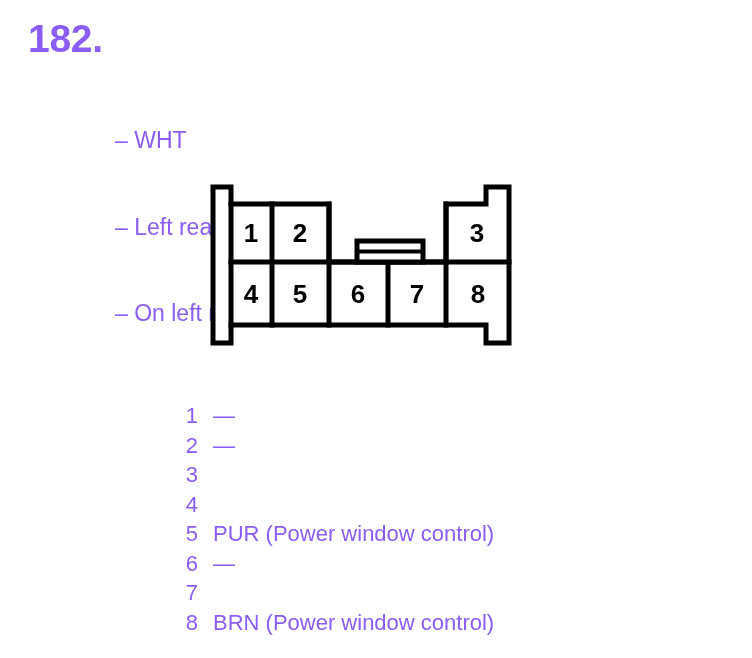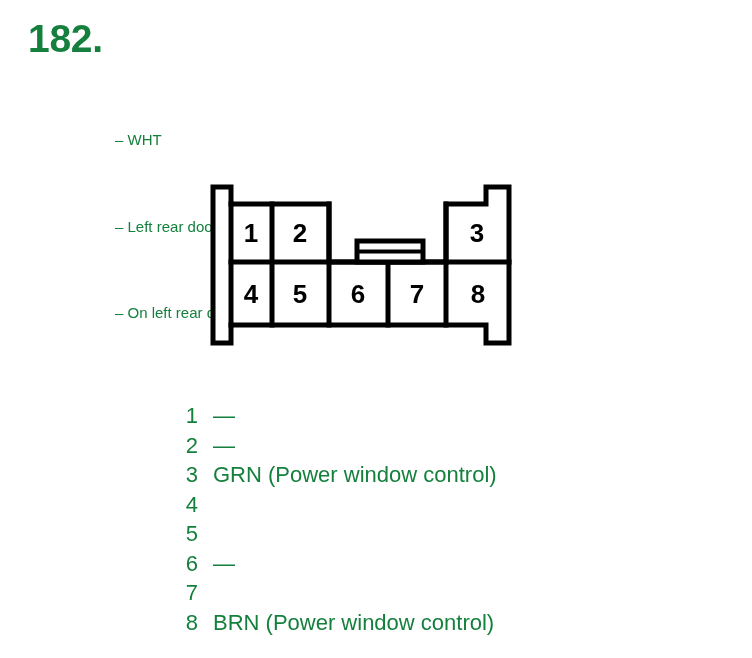--- a/index.html
+++ b/index.html
@@ -1,41 +1,41 @@
 <!DOCTYPE html>
 <html><head>
 <meta charset="utf-8">
 <style>
   html, body { margin: 0; padding: 0; background: #ffffff; }
   .page {
     position: relative;
     width: 752px;
     height: 658px;
     background: #ffffff;
-    color: #15803d;
+    color: #8b5cf6;
     font-family: "Liberation Sans", sans-serif;
     overflow: hidden;
   }
   .title-row {
     position: absolute;
     left: 28px;
     top: 19px;
     display: flex;
     font-size: 39px;
     font-weight: bold;
     line-height: 1.0;
     white-space: nowrap;
     letter-spacing: -0.3px;
   }
   .title-num { margin-right: 14px; }
   .bullets {
     position: absolute;
     left: 115px;
     top: 69px;
-    font-size: 15px;
+    font-size: 23px;
     line-height: 28.7px;
     white-space: pre;
   }
   .connector-svg {
     position: absolute;
     left: 0;
     top: 0;
   }
   .pinout {
     position: absolute;
@@ -92,27 +92,27 @@
     <div class="pin-row">
       <span class="pin-num">1</span>
       <span class="pin-label">—</span>
     </div>
     <div class="pin-row">
       <span class="pin-num">2</span>
       <span class="pin-label">—</span>
     </div>
     <div class="pin-row">
       <span class="pin-num">3</span>
-      <span class="pin-label">GRN (Power window control)</span>
     </div>
     <div class="pin-row">
       <span class="pin-num">4</span>
     </div>
     <div class="pin-row">
       <span class="pin-num">5</span>
+      <span class="pin-label">PUR (Power window control)</span>
     </div>
     <div class="pin-row">
       <span class="pin-num">6</span>
       <span class="pin-label">—</span>
     </div>
     <div class="pin-row">
       <span class="pin-num">7</span>
     </div>
     <div class="pin-row">
       <span class="pin-num">8</span>

